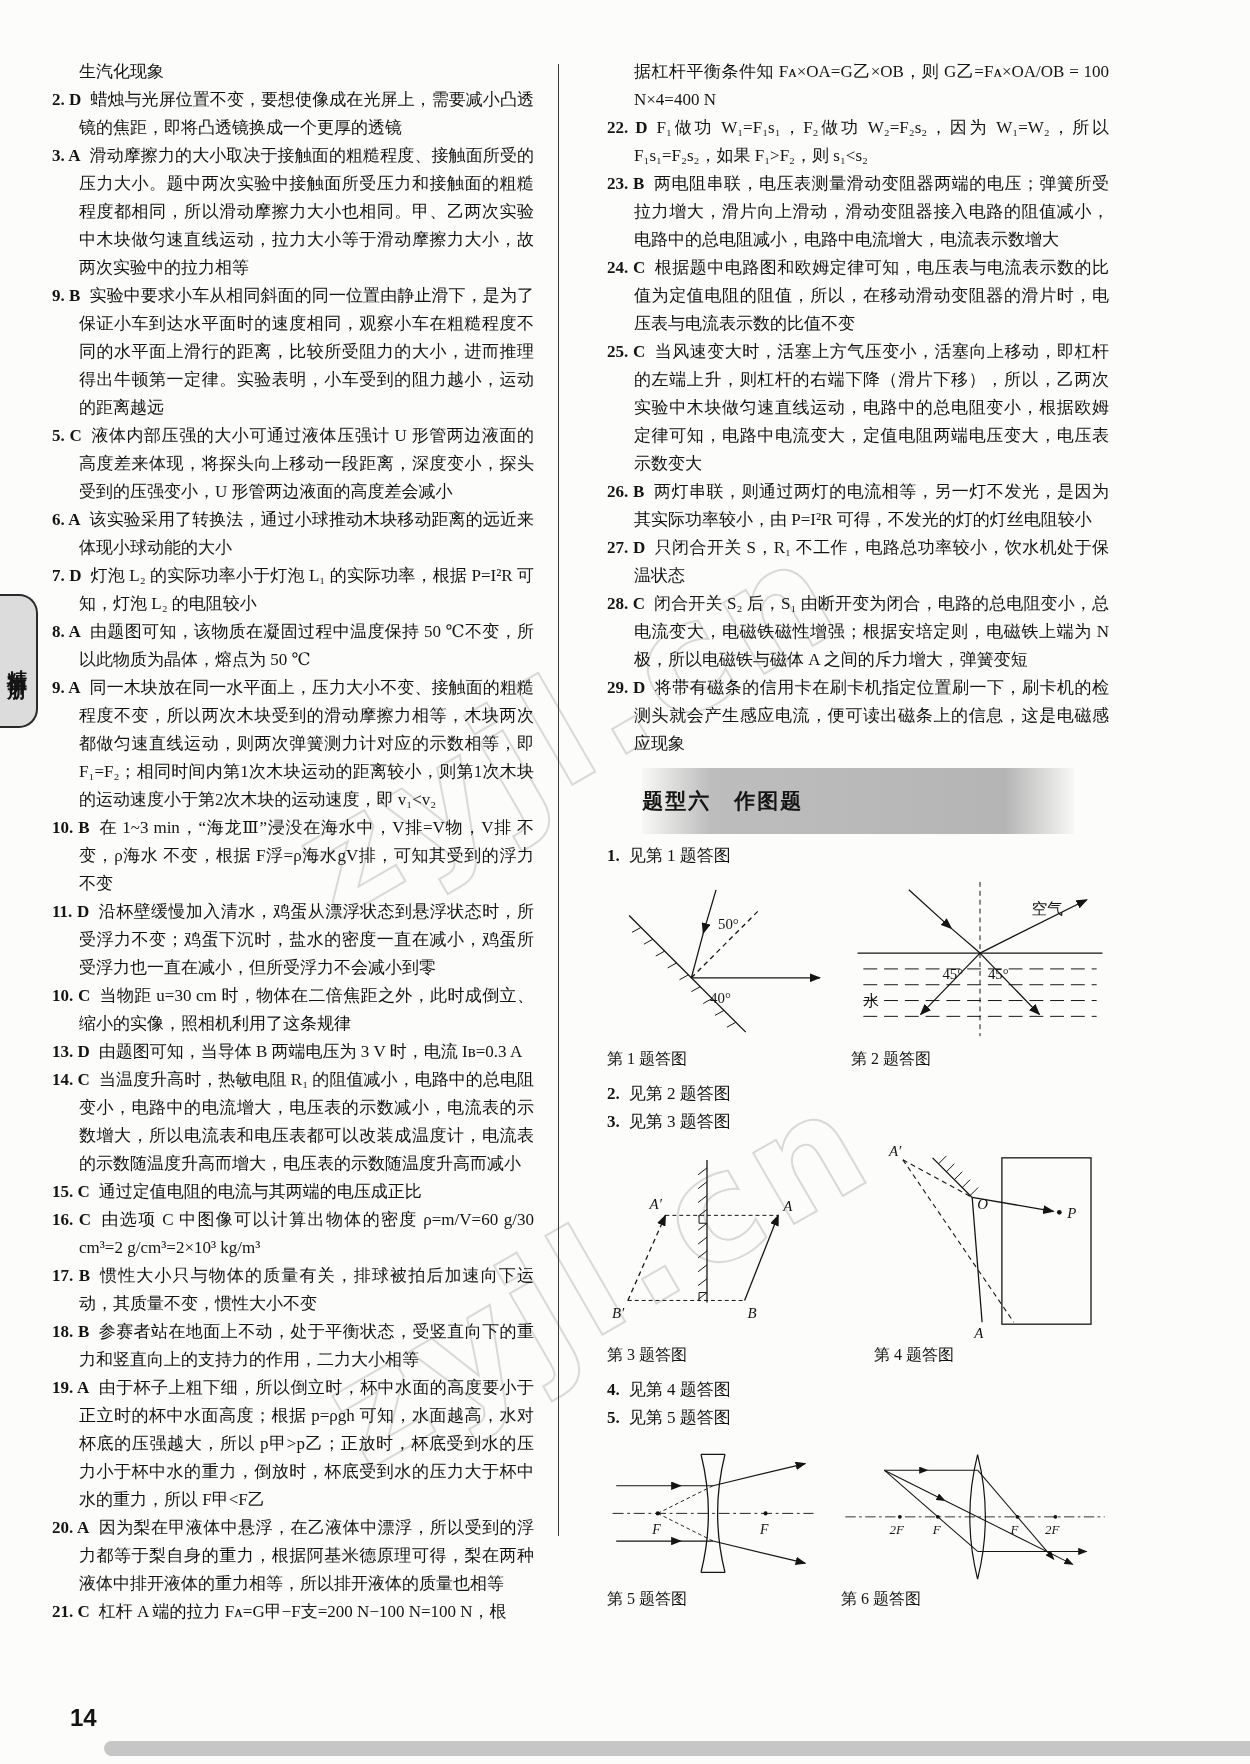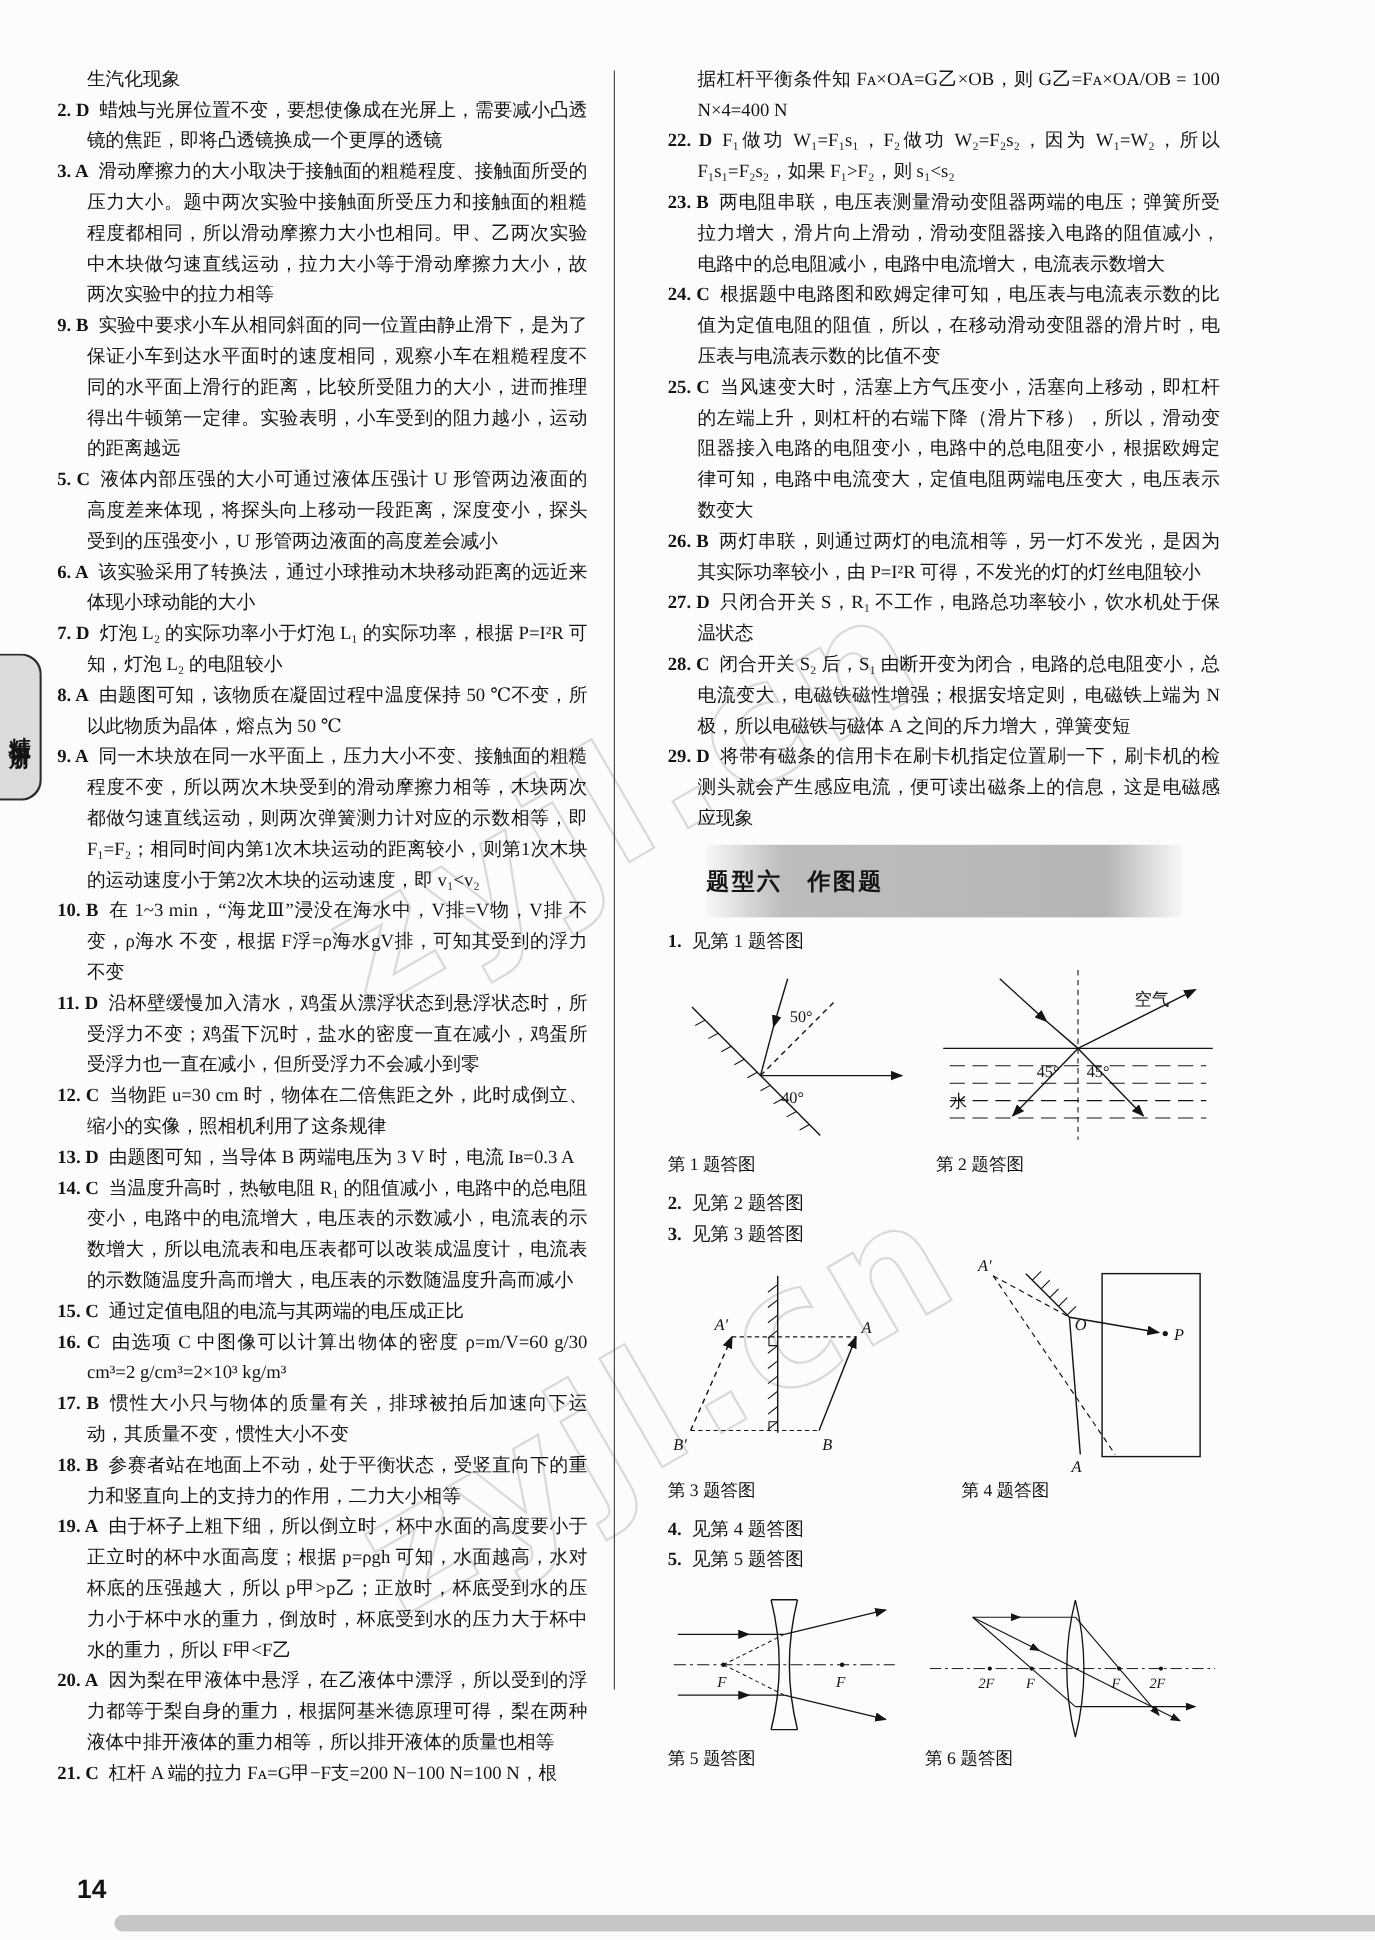--- a/index.html
+++ b/index.html
@@ -56,40 +56,40 @@
         <p class="item"><b class="lbl">2. D</b><span>蜡烛与光屏位置不变，要想使像成在光屏上，需要减小凸透镜的焦距，即将凸透镜换成一个更厚的透镜</span></p>
         <p class="item"><b class="lbl">3. A</b><span>滑动摩擦力的大小取决于接触面的粗糙程度、接触面所受的压力大小。题中两次实验中接触面所受压力和接触面的粗糙程度都相同，所以滑动摩擦力大小也相同。甲、乙两次实验中木块做匀速直线运动，拉力大小等于滑动摩擦力大小，故两次实验中的拉力相等</span></p>
         <p class="item"><b class="lbl">9. B</b><span>实验中要求小车从相同斜面的同一位置由静止滑下，是为了保证小车到达水平面时的速度相同，观察小车在粗糙程度不同的水平面上滑行的距离，比较所受阻力的大小，进而推理得出牛顿第一定律。实验表明，小车受到的阻力越小，运动的距离越远</span></p>
         <p class="item"><b class="lbl">5. C</b><span>液体内部压强的大小可通过液体压强计 U 形管两边液面的高度差来体现，将探头向上移动一段距离，深度变小，探头受到的压强变小，U 形管两边液面的高度差会减小</span></p>
         <p class="item"><b class="lbl">6. A</b><span>该实验采用了转换法，通过小球推动木块移动距离的远近来体现小球动能的大小</span></p>
         <p class="item"><b class="lbl">7. D</b><span>灯泡 L₂ 的实际功率小于灯泡 L₁ 的实际功率，根据 P=I²R 可知，灯泡 L₂ 的电阻较小</span></p>
         <p class="item"><b class="lbl">8. A</b><span>由题图可知，该物质在凝固过程中温度保持 50 ℃不变，所以此物质为晶体，熔点为 50 ℃</span></p>
         <p class="item"><b class="lbl">9. A</b><span>同一木块放在同一水平面上，压力大小不变、接触面的粗糙程度不变，所以两次木块受到的滑动摩擦力相等，木块两次都做匀速直线运动，则两次弹簧测力计对应的示数相等，即 F₁=F₂；相同时间内第1次木块运动的距离较小，则第1次木块的运动速度小于第2次木块的运动速度，即 v₁&lt;v₂</span></p>
         <p class="item"><b class="lbl">10. B</b><span>在 1~3 min，“海龙Ⅲ”浸没在海水中，V排=V物，V排 不变，ρ海水 不变，根据 F浮=ρ海水gV排，可知其受到的浮力不变</span></p>
         <p class="item"><b class="lbl">11. D</b><span>沿杯壁缓慢加入清水，鸡蛋从漂浮状态到悬浮状态时，所受浮力不变；鸡蛋下沉时，盐水的密度一直在减小，鸡蛋所受浮力也一直在减小，但所受浮力不会减小到零</span></p>
-        <p class="item"><b class="lbl">12. C</b><span>当物距 u=30 cm 时，物体在二倍焦距之外，此时成倒立、缩小的实像，照相机利用了这条规律</span></p>
+        <p class="item"><b class="lbl">10. C</b><span>当物距 u=30 cm 时，物体在二倍焦距之外，此时成倒立、缩小的实像，照相机利用了这条规律</span></p>
         <p class="item"><b class="lbl">13. D</b><span>由题图可知，当导体 B 两端电压为 3 V 时，电流 Iʙ=0.3 A</span></p>
         <p class="item"><b class="lbl">14. C</b><span>当温度升高时，热敏电阻 R₁ 的阻值减小，电路中的总电阻变小，电路中的电流增大，电压表的示数减小，电流表的示数增大，所以电流表和电压表都可以改装成温度计，电流表的示数随温度升高而增大，电压表的示数随温度升高而减小</span></p>
         <p class="item"><b class="lbl">15. C</b><span>通过定值电阻的电流与其两端的电压成正比</span></p>
         <p class="item"><b class="lbl">16. C</b><span>由选项 C 中图像可以计算出物体的密度 ρ=m/V=60 g/30 cm³=2 g/cm³=2×10³ kg/m³</span></p>
         <p class="item"><b class="lbl">17. B</b><span>惯性大小只与物体的质量有关，排球被拍后加速向下运动，其质量不变，惯性大小不变</span></p>
         <p class="item"><b class="lbl">18. B</b><span>参赛者站在地面上不动，处于平衡状态，受竖直向下的重力和竖直向上的支持力的作用，二力大小相等</span></p>
         <p class="item"><b class="lbl">19. A</b><span>由于杯子上粗下细，所以倒立时，杯中水面的高度要小于正立时的杯中水面高度；根据 p=ρgh 可知，水面越高，水对杯底的压强越大，所以 p甲&gt;p乙；正放时，杯底受到水的压力小于杯中水的重力，倒放时，杯底受到水的压力大于杯中水的重力，所以 F甲&lt;F乙</span></p>
         <p class="item"><b class="lbl">20. A</b><span>因为梨在甲液体中悬浮，在乙液体中漂浮，所以受到的浮力都等于梨自身的重力，根据阿基米德原理可得，梨在两种液体中排开液体的重力相等，所以排开液体的质量也相等</span></p>
         <p class="item"><b class="lbl">21. C</b><span>杠杆 A 端的拉力 Fᴀ=G甲−F支=200 N−100 N=100 N，根</span></p>
       </div>
   </div>
 
   <div class="col col-right">
     <p class="cont">据杠杆平衡条件知 Fᴀ×OA=G乙×OB，则 G乙=Fᴀ×OA/OB = 100 N×4=400 N</p>
     <div id="rightItems">
         <p class="item"><b class="lbl">22. D</b><span>F₁做功 W₁=F₁s₁，F₂做功 W₂=F₂s₂，因为 W₁=W₂，所以 F₁s₁=F₂s₂，如果 F₁&gt;F₂，则 s₁&lt;s₂</span></p>
         <p class="item"><b class="lbl">23. B</b><span>两电阻串联，电压表测量滑动变阻器两端的电压；弹簧所受拉力增大，滑片向上滑动，滑动变阻器接入电路的阻值减小，电路中的总电阻减小，电路中电流增大，电流表示数增大</span></p>
         <p class="item"><b class="lbl">24. C</b><span>根据题中电路图和欧姆定律可知，电压表与电流表示数的比值为定值电阻的阻值，所以，在移动滑动变阻器的滑片时，电压表与电流表示数的比值不变</span></p>
-        <p class="item"><b class="lbl">25. C</b><span>当风速变大时，活塞上方气压变小，活塞向上移动，即杠杆的左端上升，则杠杆的右端下降（滑片下移），所以，滑动变阻器接入电路的电阻变小，电路中的总电阻变小，根据欧姆定律可知，电路中电流变大，定值电阻两端电压变大，电压表示数变大</span></p>
+        <p class="item"><b class="lbl">25. C</b><span>当风速变大时，活塞上方气压变小，活塞向上移动，即杠杆的左端上升，则杠杆的右端下降（滑片下移），所以，乙两次实验中木块做匀速直线运动，电路中的总电阻变小，根据欧姆定律可知，电路中电流变大，定值电阻两端电压变大，电压表示数变大</span></p>
         <p class="item"><b class="lbl">26. B</b><span>两灯串联，则通过两灯的电流相等，另一灯不发光，是因为其实际功率较小，由 P=I²R 可得，不发光的灯的灯丝电阻较小</span></p>
         <p class="item"><b class="lbl">27. D</b><span>只闭合开关 S，R₁ 不工作，电路总功率较小，饮水机处于保温状态</span></p>
         <p class="item"><b class="lbl">28. C</b><span>闭合开关 S₂ 后，S₁ 由断开变为闭合，电路的总电阻变小，总电流变大，电磁铁磁性增强；根据安培定则，电磁铁上端为 N 极，所以电磁铁与磁体 A 之间的斥力增大，弹簧变短</span></p>
         <p class="item"><b class="lbl">29. D</b><span>将带有磁条的信用卡在刷卡机指定位置刷一下，刷卡机的检测头就会产生感应电流，便可读出磁条上的信息，这是电磁感应现象</span></p>
       </div>
 
     <div class="section-header">题型六　作图题</div>
 
     <p class="item ref">
       <b class="lbl">1.</b><span>见第 1 题答图</span>

